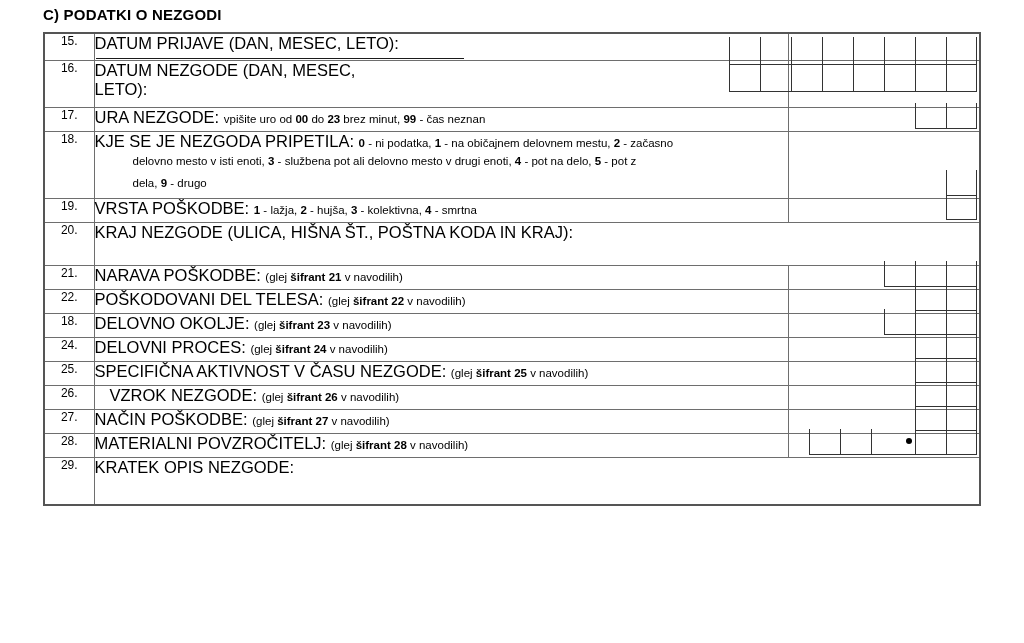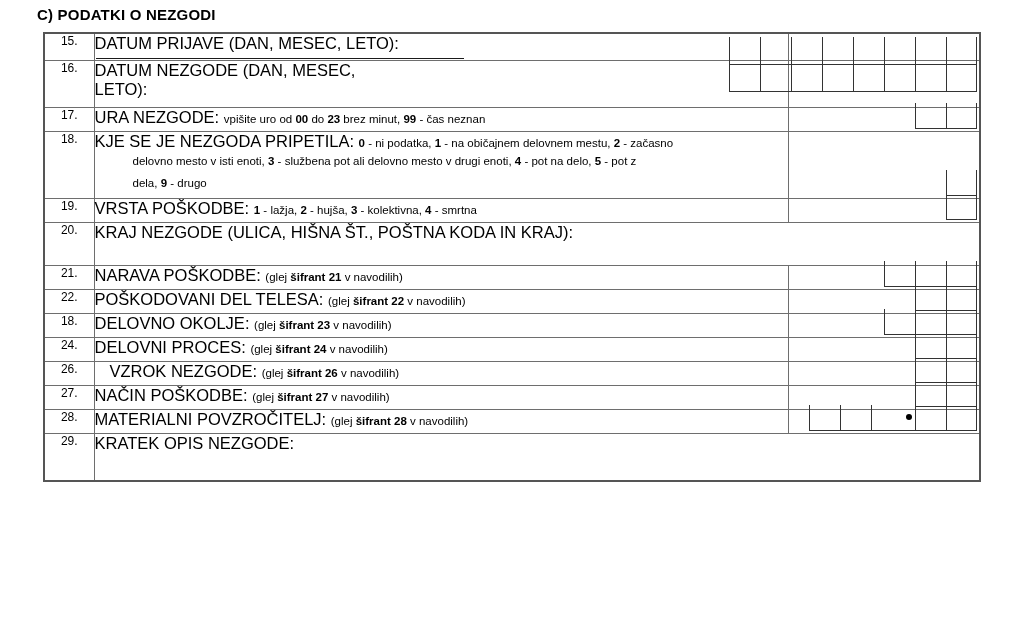--- a/index.html
+++ b/index.html
@@ -18,21 +18,21 @@
 
   #page {
     position: absolute;
     left: 0; top: 0;
     width: 1024px;
     height: 643px;
   }
 
   .section-title {
     position: absolute;
-    left: 37px;
+    left: 43px;
     top: 6px;
     font-size: 15px;
     font-weight: bold;
     letter-spacing: 0.2px;
   }
 
   
   .form-table {
     position: absolute;
     left: 43px;
@@ -287,20 +287,34 @@
           </td>
           <td class="boxes-cell">
             <div class="boxgroup">
               <div class="bx"></div>
               <div class="bx"></div>
             </div>
           </td>
         </tr>
         <tr>
           <td class="num-cell">
+            <span class="n">25.</span>
+          </td>
+          <td class="text-cell" style="height: 23px;">
+            <div class="lbl">SPECIFIČNA AKTIVNOST V ČASU NEZGODE: <span class="sub-inline">(glej <b>šifrant 25</b> v navodilih)</span></div>
+          </td>
+          <td class="boxes-cell">
+            <div class="boxgroup">
+              <div class="bx"></div>
+              <div class="bx"></div>
+            </div>
+          </td>
+        </tr>
+        <tr>
+          <td class="num-cell">
             <span class="n">26.</span>
           </td>
           <td class="text-cell" style="height: 23px; padding-left: 15px;">
             <div class="lbl">VZROK NEZGODE: <span class="sub-inline">(glej <b>šifrant 26</b> v navodilih)</span></div>
           </td>
           <td class="boxes-cell">
             <div class="boxgroup">
               <div class="bx"></div>
               <div class="bx"></div>
             </div>

